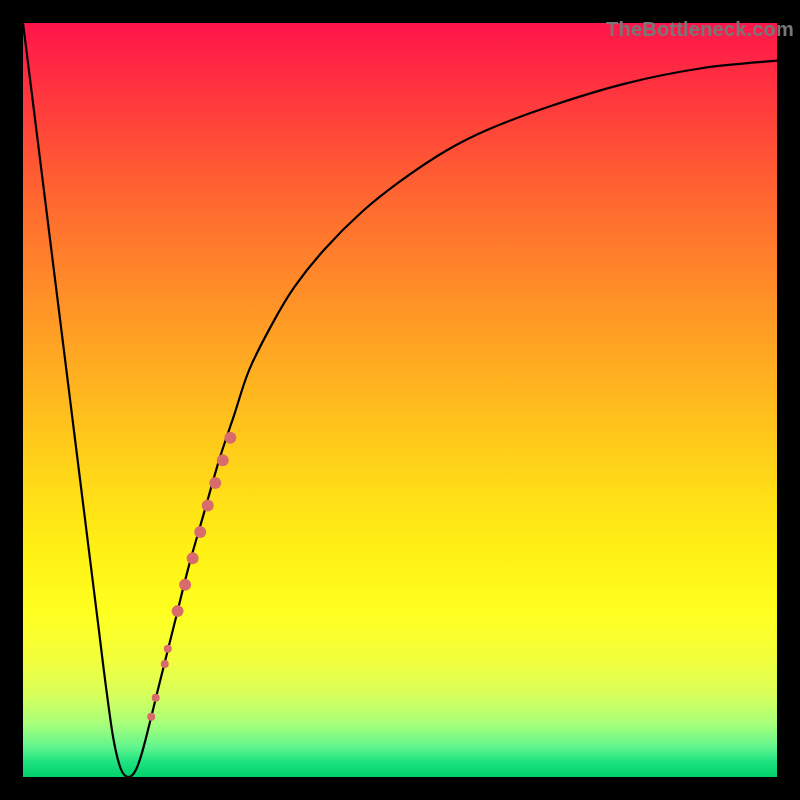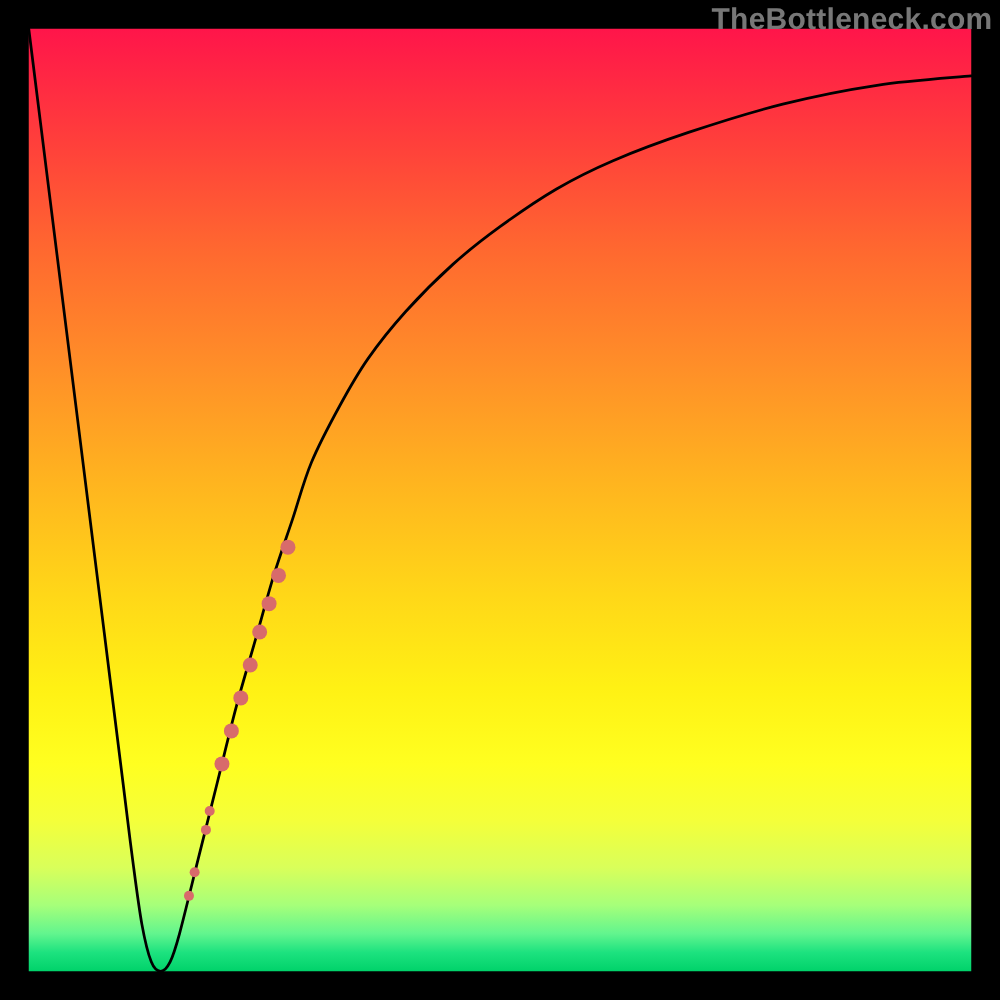--- a/index.html
+++ b/index.html
@@ -12,24 +12,24 @@
     font-family: Arial, Helvetica, sans-serif;
   }
   .frame {
     position: relative;
     width: 800px;
     height: 800px;
     background: #000;
   }
   .watermark {
     position: absolute;
-    top: 2px;
+    top: 18px;
     right: 6px;
     color: #777;
-    font-size: 24px;
+    font-size: 20px;
     font-weight: 600;
     letter-spacing: 0.2px;
     z-index: 10;
   }
   .plot-area {
     position: absolute;
     left: 23px;
     top: 23px;
     width: 754px;
     height: 754px;

